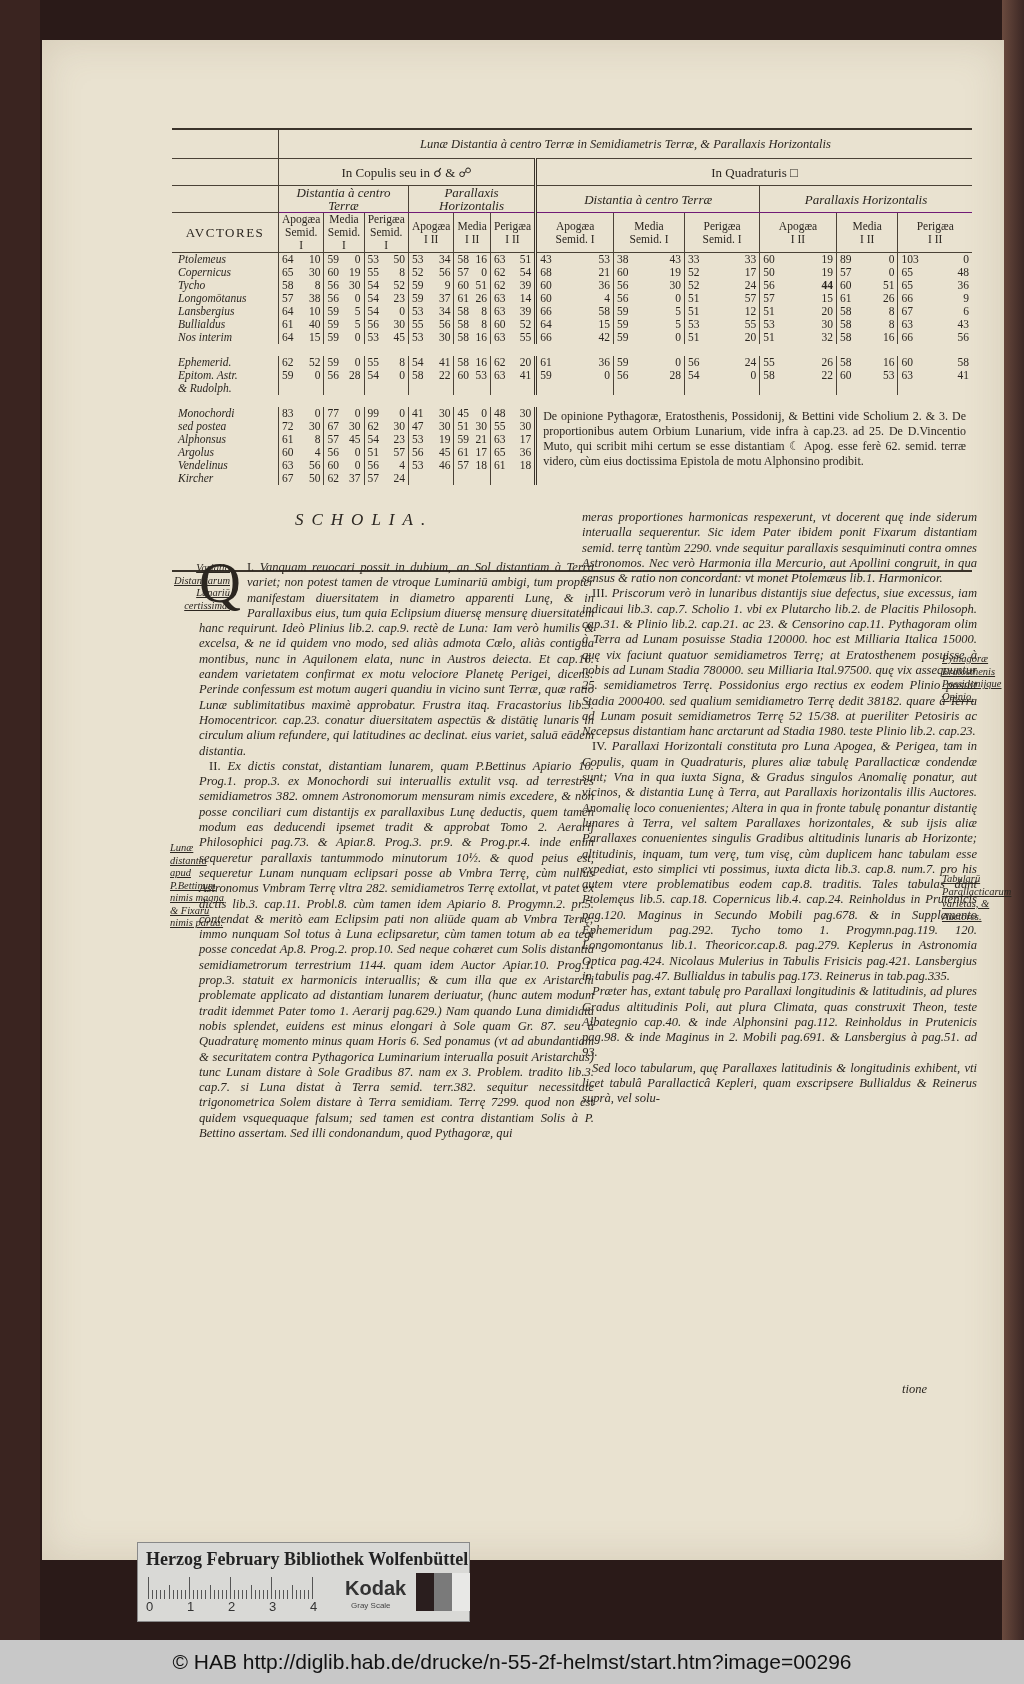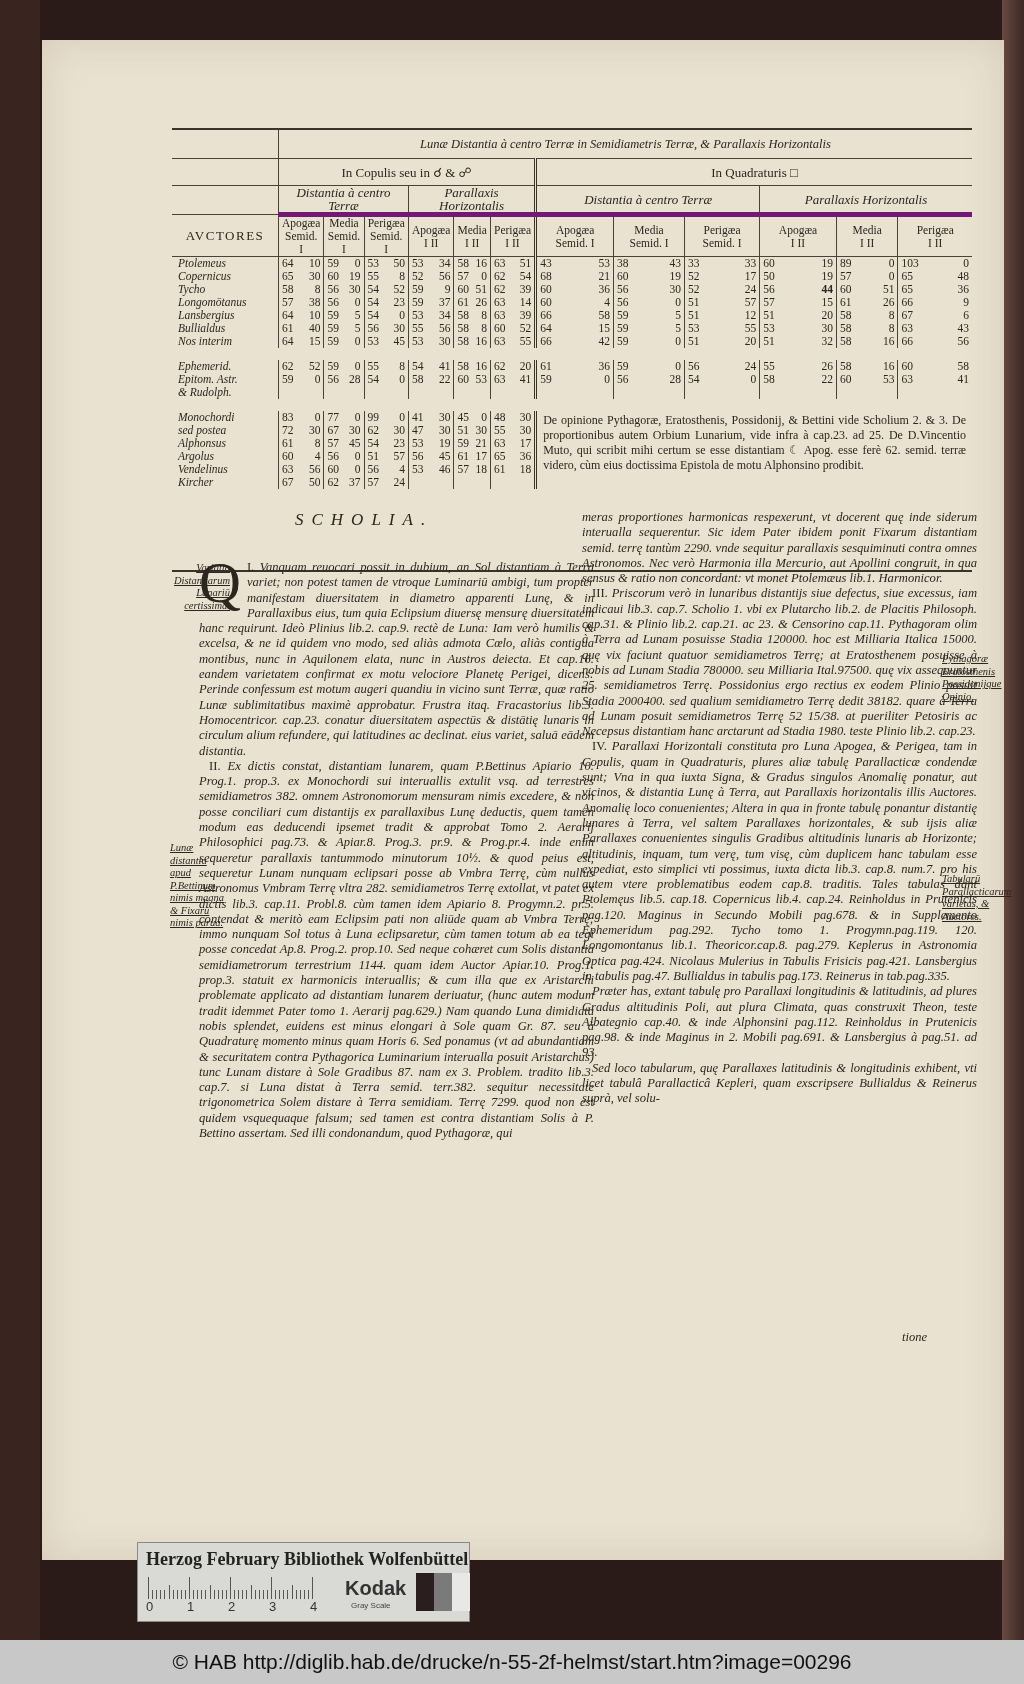--- a/index.html
+++ b/index.html
@@ -13,39 +13,39 @@
   .runhead{position:absolute;top:58px;left:198px;width:640px;height:24px;font-style:italic;font-size:21px;letter-spacing:3px;}
   .runhead .pgno{position:absolute;left:0;top:0;font-style:normal;letter-spacing:1px;}
   .runhead .lib{position:absolute;left:48px;top:0;}
   .runhead .de{position:absolute;left:470px;top:0;letter-spacing:7px;}
   
   .tbl{position:absolute;left:130px;top:88px;width:800px;height:440px;border-top:2px solid #3a332a;border-bottom:2px solid #3a332a;}
   table{border-collapse:collapse;width:100%;font-size:11.5px;line-height:13px;}
   td,th{padding:0 3px;border-left:1px solid #4a4236;font-weight:normal;}
   .hdr-title{font-style:italic;font-size:12.5px;text-align:center;height:28px;border-bottom:1px solid #4a4236;}
   .hdr-group{text-align:center;font-size:13px;height:26px;border-bottom:1px solid #4a4236;}
-  .hdr-sub{text-align:center;font-style:italic;font-size:13px;height:26px;border-bottom:5px solid #701a75;}
+  .hdr-sub{text-align:center;font-style:italic;font-size:13px;height:26px;border-bottom:1px solid #701a75;}
   .hdr-col{text-align:center;font-size:11.5px;height:32px;border-bottom:1px solid #4a4236;}
   .author{font-style:italic;text-align:left;white-space:nowrap;padding-left:6px;border-left:none;}
   .num{text-align:right;}
   .num-l{text-align:left;}
   .dbl{border-left:3px double #3a332a;margin-top:24px;}
   .auct{font-size:13px;letter-spacing:1.5px;text-align:center;border-left:none;}
   tr.sep td{height:12px;}
   .note{font-size:12px;line-height:15px;padding:2px 6px;vertical-align:top;text-align:justify;}
   
   .scholia{position:absolute;top:470px;left:253px;font-style:italic;font-size:17px;letter-spacing:8px;}
   .col{position:absolute;font-size:12.6px;line-height:15.3px;text-align:justify;}
   .col-left{left:157px;top:500px;width:395px;}
   .col-right{left:540px;top:470px;width:395px;}
   .col p{margin:0;text-indent:10px;}
   .col i{font-style:italic;}
   .dropcap{float:left;font-size:58px;line-height:46px;margin:0 6px 0 0;font-family:"Liberation Serif",serif;}
   .marg{position:absolute;font-style:italic;font-size:10.5px;line-height:12.5px;text-decoration:underline;}
-  .catch{position:absolute;left:860px;top:1290px;font-style:italic;font-size:12.5px;}
+  .catch{position:absolute;left:860px;top:1342px;font-style:italic;font-size:12.5px;}
   
   .ruler{position:absolute;left:137px;top:1542px;width:331px;height:78px;background:#d9d9d6;border:1px solid #888;}
   .ruler .lib{position:absolute;left:8px;top:6px;font-family:"Liberation Serif",serif;font-weight:bold;font-size:18px;color:#222;white-space:nowrap;}
   .ruler .ticks{position:absolute;left:10px;top:32px;width:166px;height:24px;}
   .ruler .tick{position:absolute;bottom:0;width:1px;background:#555;}
   .ruler .nums{position:absolute;left:4px;top:56px;font-family:"Liberation Sans",sans-serif;font-size:13px;color:#333;}
   .ruler .nums span{position:absolute;top:0;}
   .kodak{position:absolute;left:207px;top:34px;font-family:"Liberation Sans",sans-serif;font-weight:bold;font-size:20px;color:#333;}
   .gray{position:absolute;left:213px;top:58px;font-family:"Liberation Sans",sans-serif;font-size:8px;color:#444;}
   .swatch{position:absolute;top:30px;width:18px;height:38px;}

